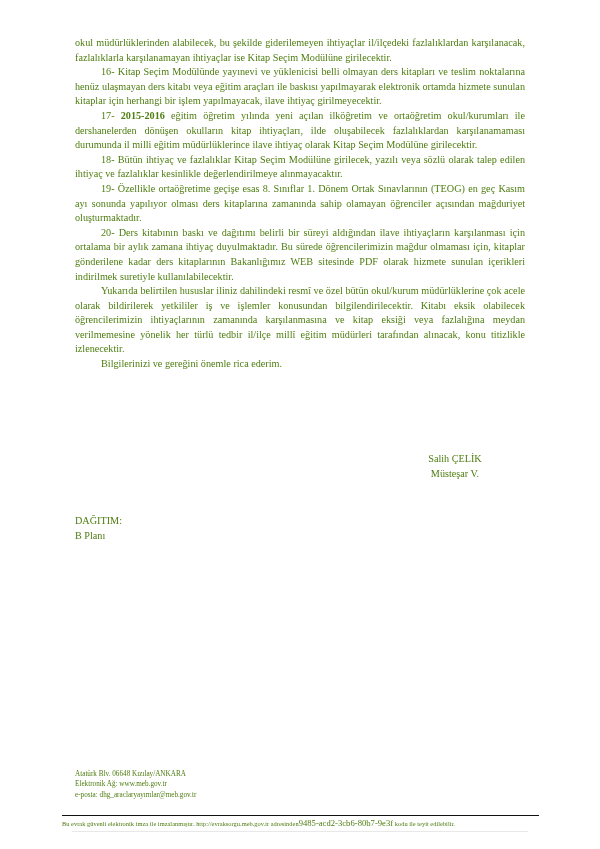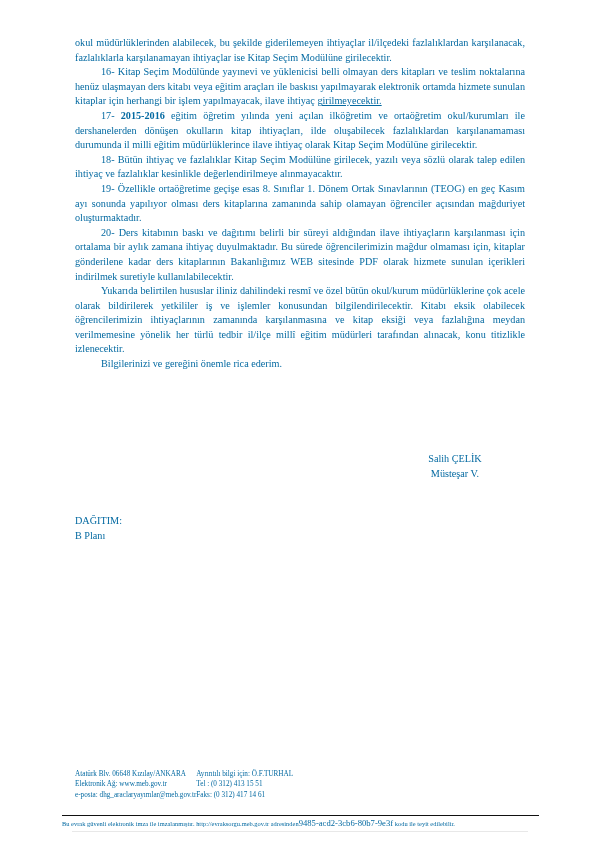--- a/index.html
+++ b/index.html
@@ -6,42 +6,42 @@
     margin: 0;
     padding: 0;
     background: #ffffff;
   }
   .page {
     position: relative;
     width: 600px;
     height: 849px;
     background: #ffffff;
     font-family: "Liberation Serif", "DejaVu Serif", serif;
-    color: #0369a1;
+    color: #4d7c0f;
     overflow: hidden;
   }
   .body-area {
     position: absolute;
     left: 75px;
     top: 36px;
     width: 450px;
   }
   p.para {
     margin: 0;
     font-size: 10.2px;
     line-height: 14.6px;
     text-align: justify;
     text-justify: inter-word;
     hyphens: none;
   }
   p.para.indent {
     text-indent: 26px;
   }
   .bold { font-weight: bold; margin-top: 6px; }
-  .uline { text-decoration: underline; }
+  .uline { }
 
   .signature {
     position: absolute;
     left: 380px;
     top: 452px;
     width: 150px;
     text-align: center;
     font-size: 10.2px;
     line-height: 14.6px;
   }
@@ -125,25 +125,20 @@
     <div>DAĞITIM:</div>
     <div>B Planı</div>
   </div>
 
   <div class="footer">
     <div class="footer-col">
       <div>Atatürk Blv.   06648 Kızılay/ANKARA</div>
       <div>Elektronik Ağ: www.meb.gov.tr</div>
       <div>e-posta: dhg_araclaryayımlar@meb.gov.tr</div>
     </div>
-    <div class="footer-col footer-right">
-      <div>Ayrıntılı bilgi için: Ö.F.TURHAL</div>
-      <div>Tel  : (0 312) 413 15 51</div>
-      <div>Faks: (0 312) 417 14 61</div>
-    </div>
   </div>
 
   <div class="footer-rule"></div>
 
   <div class="esign">
     <span>Bu evrak güvenli elektronik imza ile imzalanmıştır. http://evraksorgu.meb.gov.tr adresinden</span><span class="code">9485-acd2-3cb6-80b7-9e3f</span><span> kodu ile teyit edilebilir.</span>
   </div>
 
   <div class="bottom-rule"></div>
 

